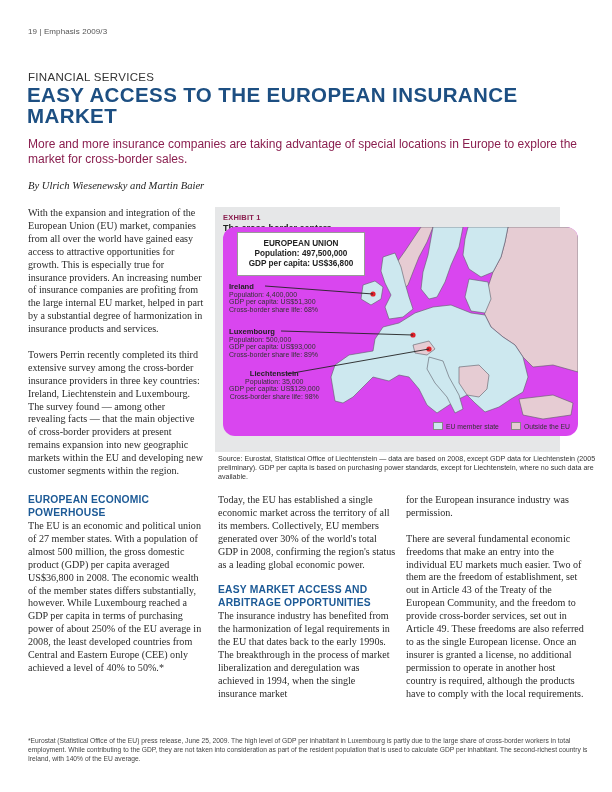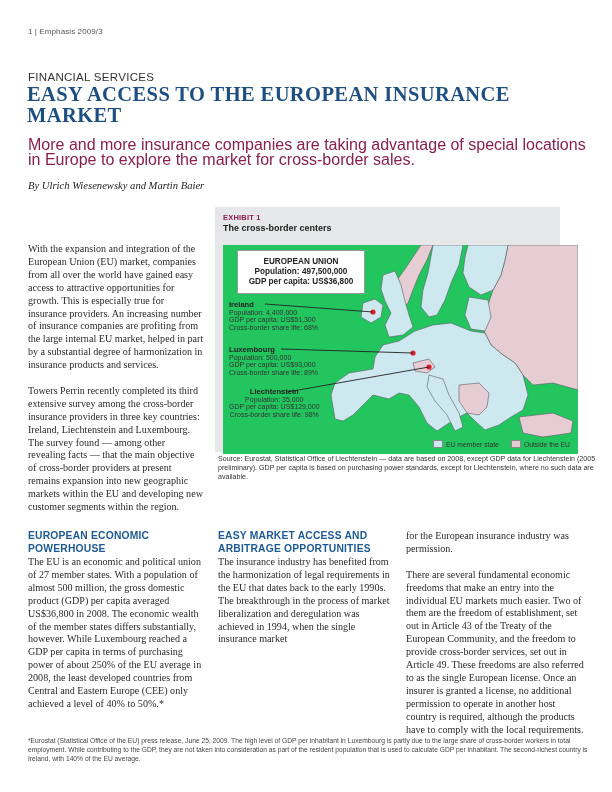--- a/index.html
+++ b/index.html
@@ -1,55 +1,55 @@
 <!DOCTYPE html>
 <html><head>
 <meta charset="utf-8">
 <style>
   * { margin:0; padding:0; box-sizing:border-box; }
   html, body { width:612px; height:792px; background:#fff; overflow:hidden; }
   body { position:relative; font-family:"Liberation Serif", serif; color:#2a2a2a; }
 
   .running-head { position:absolute; left:28px; top:27px; font-family:"Liberation Sans", sans-serif; font-size:8px; color:#555; letter-spacing:0.1px; }
   .kicker { position:absolute; left:28px; top:71px; font-family:"Liberation Sans", sans-serif; font-size:11.5px; color:#333; letter-spacing:0.3px; }
-  .title { position:absolute; left:27px; top:84px; width:560px; font-family:Liberation Serif, serif; font-size:20.5px; line-height:21px; color:#1d4f82; letter-spacing:0.4px; }
-  .deck { position:absolute; left:28px; top:137px; width:560px; font-family:"Liberation Sans", sans-serif; font-size:16px; line-height:15px; color:#8a1f4f; }
+  .title { position:absolute; left:27px; top:84px; width:560px; font-family:Liberation Sans, sans-serif; font-size:20.5px; line-height:21px; color:#1d4f82; letter-spacing:0.4px; }
+  .deck { position:absolute; left:28px; top:137px; width:560px; font-family:"Liberation Sans", sans-serif; font-size:12px; line-height:15px; color:#8a1f4f; }
   .byline { position:absolute; left:28px; top:180px; font-family:"Liberation Serif", serif; font-style:italic; font-size:10.6px; color:#222; }
 
-  .body-text { font-family:"Liberation Serif", serif; font-size:10.1px; line-height:12.9px; color:#2a2a2a;margin-top:36px; }
+  .body-text { font-family:"Liberation Serif", serif; font-size:10.1px; line-height:12.9px; color:#2a2a2a; }
   .body-text p { margin-bottom:12.9px; }
   .col { position:absolute; }
   .col1a { left:28px; top:207px; width:176px; }
   .col1b { left:28px; top:494px; width:176px; }
   .col2 { left:218px; top:494px; width:178px; }
   .col3 { left:406px; top:494px; width:180px; }
 
   .subhead { font-family:"Liberation Sans", sans-serif; font-weight:bold; font-size:10.3px; line-height:12.5px; color:#1d5a96; letter-spacing:0.2px; margin-bottom:1px; }
 
   
   .exhibit { position:absolute; left:215px; top:207px; width:345px; height:245px; background:#e6e7e8; }
   .exh-label { position:absolute; left:8px; top:6px; font-family:"Liberation Sans", sans-serif; font-weight:bold; font-size:7.5px; color:#8a1f4f; letter-spacing:0.2px; }
   .exh-title { position:absolute; left:8px; top:16px; font-family:"Liberation Sans", sans-serif; font-weight:bold; font-size:9px; color:#222; }
-  .map-panel { position:absolute; left:8px; top:38px; width:355px; height:209px; background:#22c55e; overflow:hidden; }
+  .map-panel { position:absolute; left:8px; top:20px; width:355px; height:209px; background:#d946ef; overflow:hidden;border-radius:12px; }
   .map-svg { position:absolute; left:0; top:0; }
   .eu-box { position:absolute; left:14px; top:5px; width:128px; height:44px; border:1px solid #999; background:#fff; text-align:center; font-family:"Liberation Sans", sans-serif; font-weight:bold; font-size:8.2px; line-height:10px; color:#222; padding-top:6px; }
   .callout { position:absolute; left:6px; font-family:"Liberation Sans", sans-serif; font-size:7px; line-height:7.6px; color:#333; }
   .callout .name { font-weight:bold; font-size:7.6px; color:#222; }
   .legend { position:absolute; bottom:6px; right:8px; display:flex; gap:12px; font-family:"Liberation Sans", sans-serif; font-size:6.8px; color:#333; align-items:center; }
   .legend-item { display:flex; align-items:center; gap:3px; }
   .swatch { width:10px; height:8px; border:1px solid #888; }
 
   .exh-source { position:absolute; left:218px; top:455px; width:380px; font-family:"Liberation Sans", sans-serif; font-size:7.1px; line-height:8.8px; color:#333; }
 
   .footnote { position:absolute; left:28px; top:737px; width:560px; font-family:"Liberation Sans", sans-serif; font-size:6.7px; line-height:8.8px; color:#444; }
 </style>
 </head>
 <body>
 
-<div class="running-head">1  |  Emphasis 2009/3</div>
+<div class="running-head">19  |  Emphasis 2009/3</div>
 <div class="kicker">FINANCIAL SERVICES</div>
 <h1 class="title">EASY ACCESS TO THE EUROPEAN INSURANCE MARKET</h1>
 <div class="deck">More and more insurance companies are taking advantage of special locations in Europe to explore the market for cross-border sales.</div>
 <div class="byline">By Ulrich Wiesenewsky and Martin Baier</div>
 
 <div class="col col1a body-text">
   <p>With the expansion and integration of the European Union (EU) market, companies from all over the world have gained easy access to attractive opportunities for growth. This is especially true for insurance providers. An increasing number of insurance companies are profiting from the large internal EU market, helped in part by a substantial degree of harmonization in insurance products and services.</p>
   <p>Towers Perrin recently completed its third extensive survey among the cross-border insurance providers in three key countries: Ireland, Liechtenstein and Luxembourg. The survey found — among other revealing facts — that the main objective of cross-border providers at present remains expansion into new geographic markets within the EU and developing new customer segments within the region.</p>
 </div>
 
@@ -132,20 +132,21 @@
   </div>
 </div>
 <div class="exh-source">Source: Eurostat, Statistical Office of Liechtenstein — data are based on 2008, except GDP data for Liechtenstein (2005 preliminary). GDP per capita is based on purchasing power standards, except for Liechtenstein, where no such data are available.</div>
 
 <div class="col col1b body-text">
   <div class="subhead">EUROPEAN ECONOMIC POWERHOUSE</div>
   <p>The EU is an economic and political union of 27 member states. With a population of almost 500 million, the gross domestic product (GDP) per capita averaged US$36,800 in 2008. The economic wealth of the member states differs substantially, however. While Luxembourg reached a GDP per capita in terms of purchasing power of about 250% of the EU average in 2008, the least developed countries from Central and Eastern Europe (CEE) only achieved a level of 40% to 50%.*</p>
 </div>
 
 <div class="col col2 body-text">
+  <p>Today, the EU has established a single economic market across the territory of all its members. Collectively, EU members generated over 30% of the world's total GDP in 2008, confirming the region's status as a leading global economic power.</p>
   <div class="subhead">EASY MARKET ACCESS AND ARBITRAGE OPPORTUNITIES</div>
   <p>The insurance industry has benefited from the harmonization of legal requirements in the EU that dates back to the early 1990s. The breakthrough in the process of market liberalization and deregulation was achieved in 1994, when the single insurance market</p>
 </div>
 
 <div class="col col3 body-text">
   <p>for the European insurance industry was permission.</p>
   <p>There are several fundamental economic freedoms that make an entry into the individual EU markets much easier. Two of them are the freedom of establishment, set out in Article 43 of the Treaty of the European Community, and the freedom to provide cross-border services, set out in Article 49. These freedoms are also referred to as the single European license. Once an insurer is granted a license, no additional permission to operate in another host country is required, although the products have to comply with the local requirements.</p>
 </div>
 
 <div class="footnote">*Eurostat (Statistical Office of the EU) press release, June 25, 2009. The high level of GDP per inhabitant in Luxembourg is partly due to the large share of cross-border workers in total employment. While contributing to the GDP, they are not taken into consideration as part of the resident population that is used to calculate GDP per inhabitant. The second-richest country is Ireland, with 140% of the EU average.</div>

